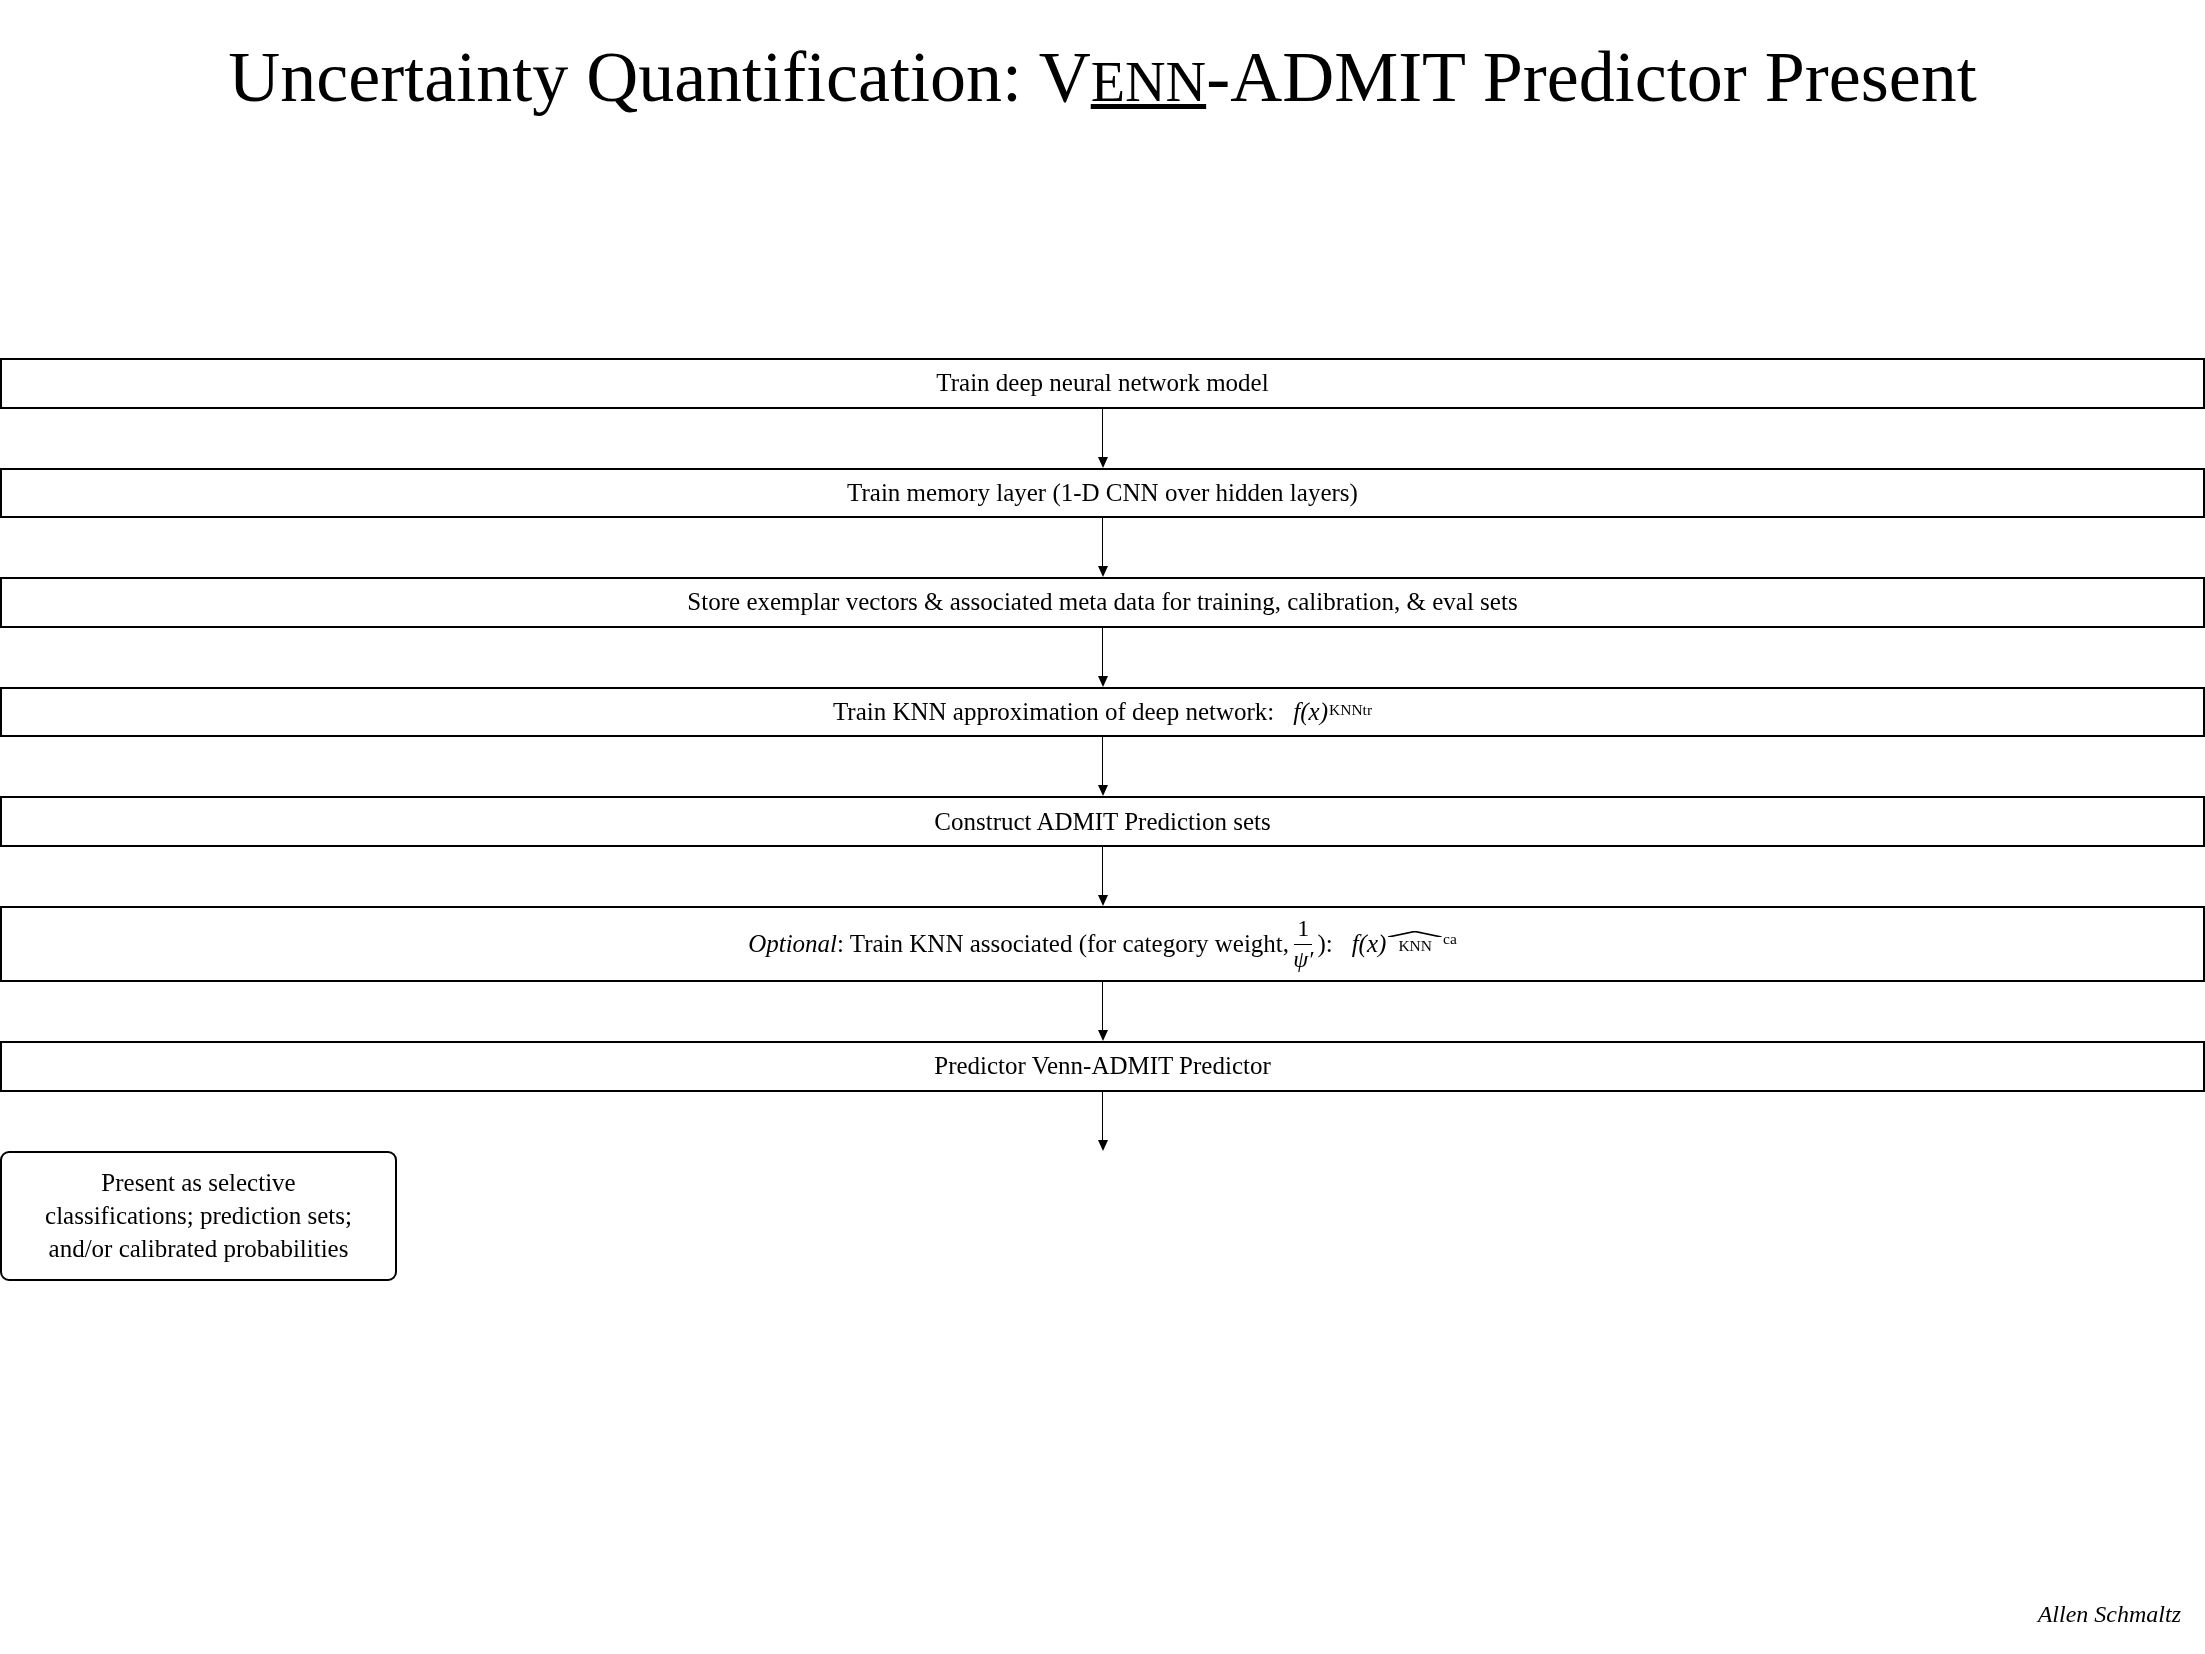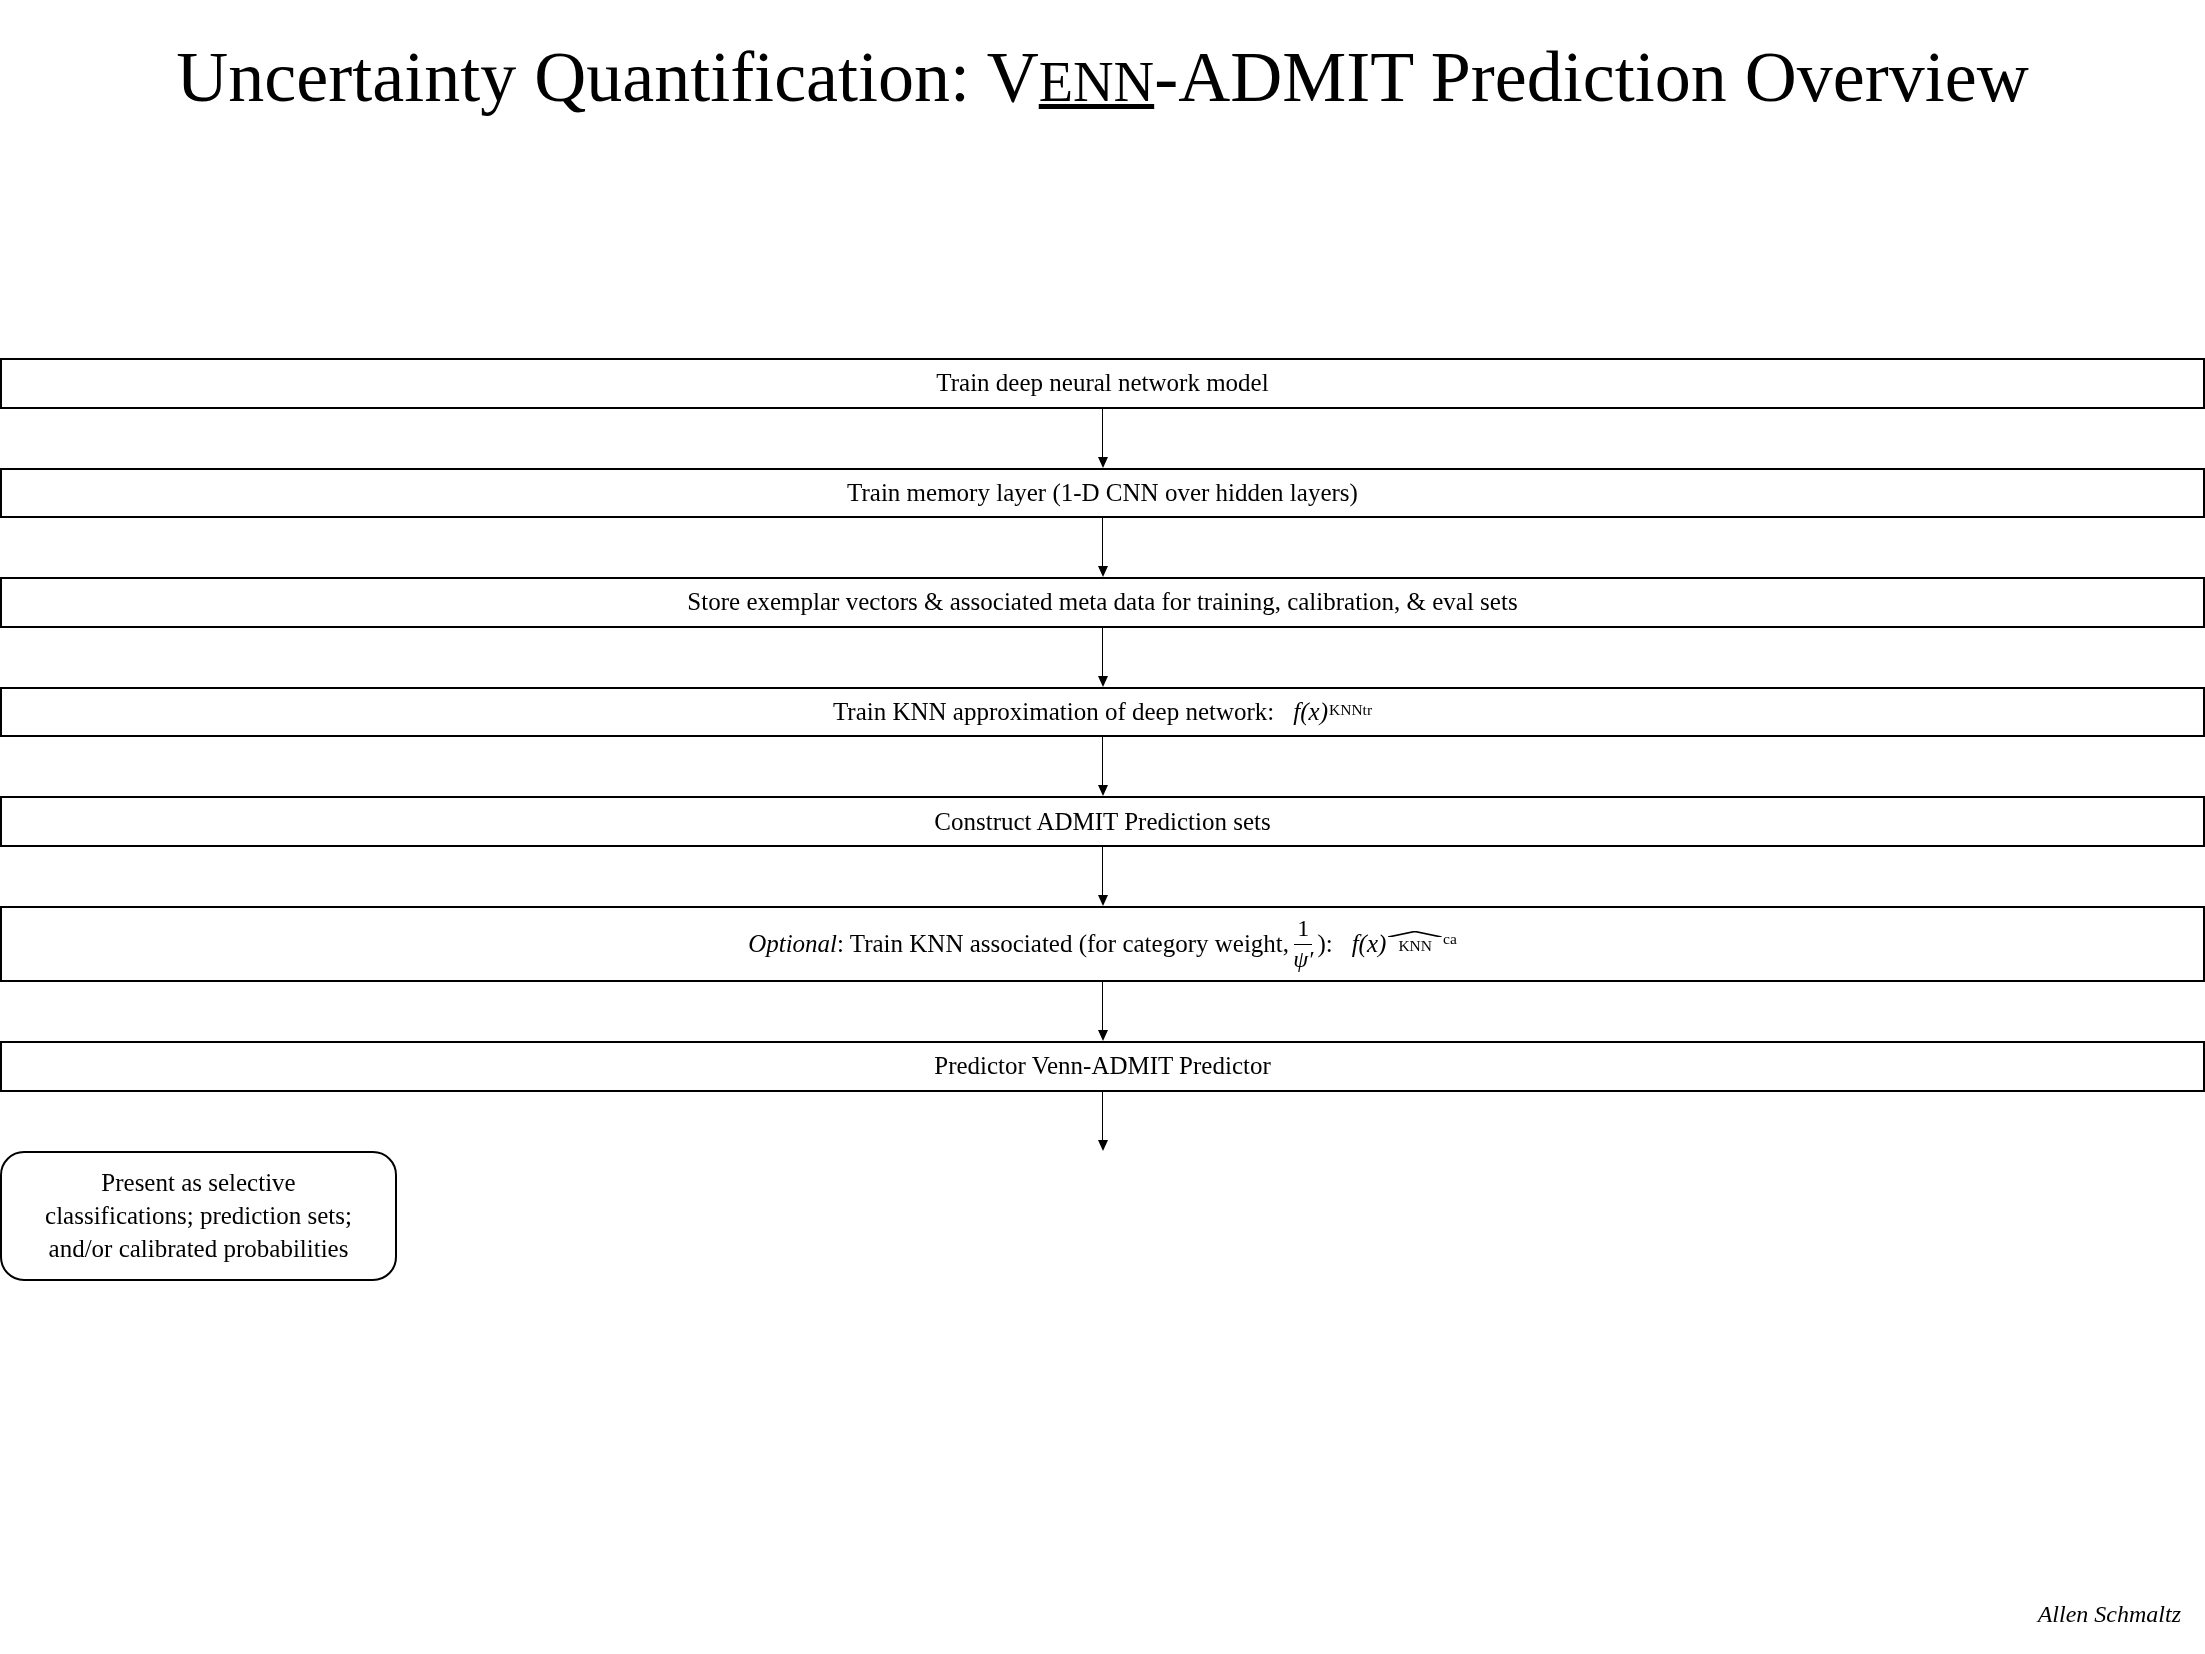--- a/index.html
+++ b/index.html
@@ -44,21 +44,21 @@
     font-size: 25px;
     line-height: 1.2;
     padding: 8.3px 12.4px;
     text-align: center;
     white-space: nowrap;
     display: flex;
     align-items: center;
     justify-content: center;
   }
   .fbox.rounded {
-    border-radius: 24px;
+    border-radius: 9px;
     white-space: normal;
     width: 362px;
     padding: 13.4px 15.5px;
     line-height: 1.32;
     display: block;
   }
   .arrow {
     display: flex;
     flex-direction: column;
     align-items: center;
@@ -119,21 +119,21 @@
     font-size: 24px;
     font-style: italic;
   }
 </style>
 </head>
 <body>
 
 <div class="page">
 
   <div class="title">
-    <span>Uncertainty Quantification: </span><span>V</span><span class="smallcaps">ENN</span><span>-ADMIT Prediction Overview</span>
+    <span>Uncertainty Quantification: </span><span>V</span><span class="smallcaps">ENN</span><span>-ADMIT Predictor Present</span>
   </div>
 
   <div class="flow">
 
     <div class="fbox">
       <span>Train deep neural network model</span>
     </div>
 
     <div class="arrow">
       <div class="shaft"></div>

